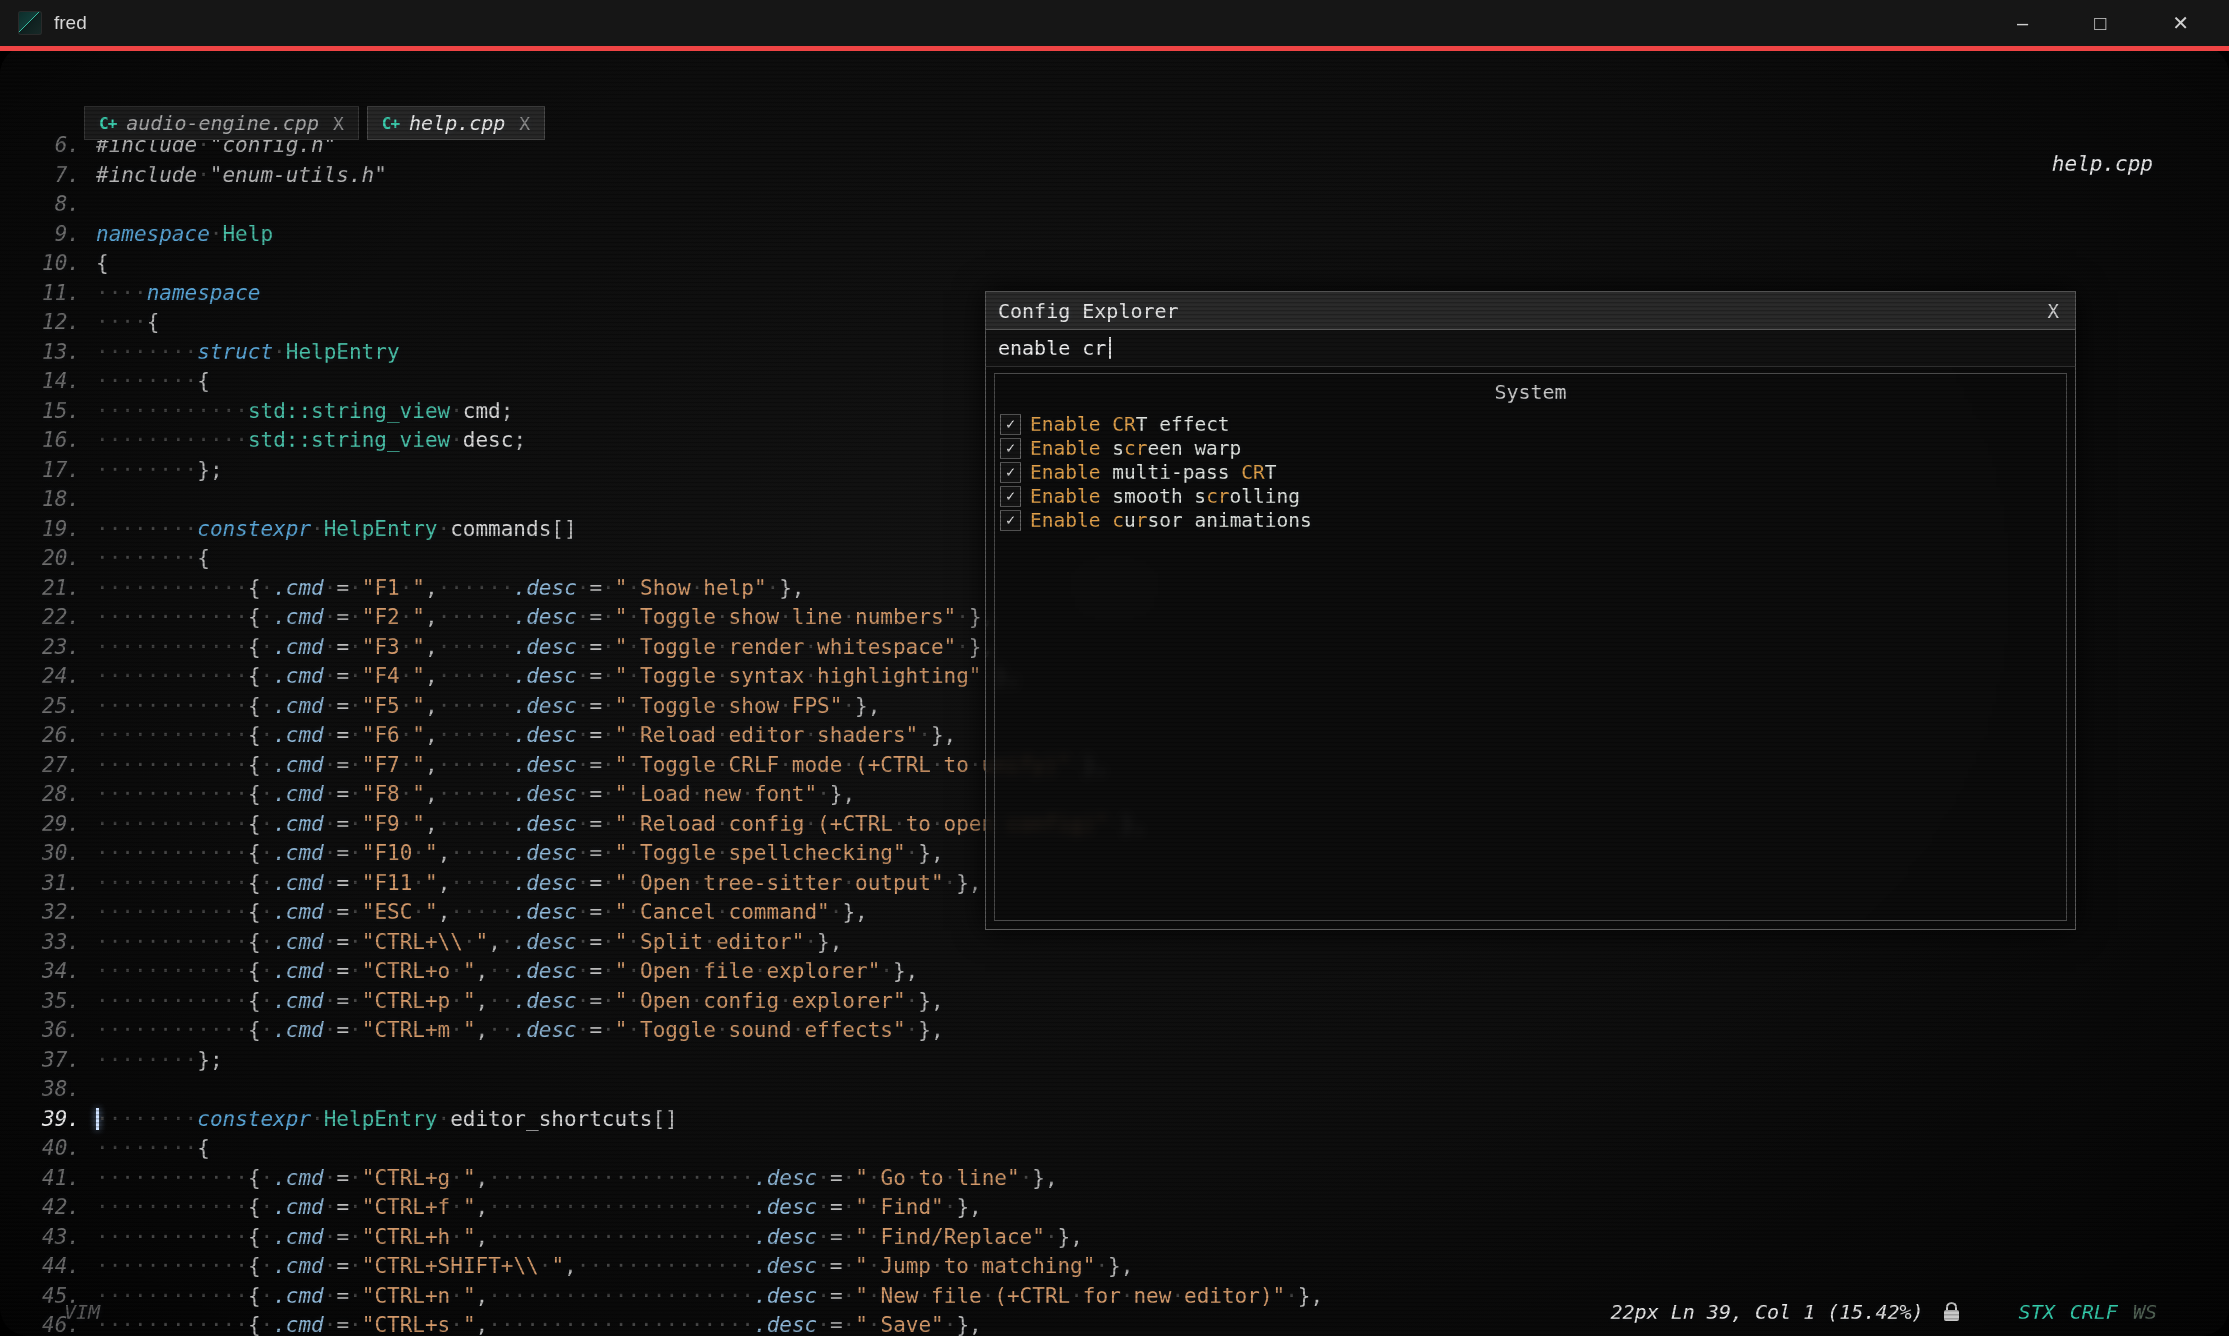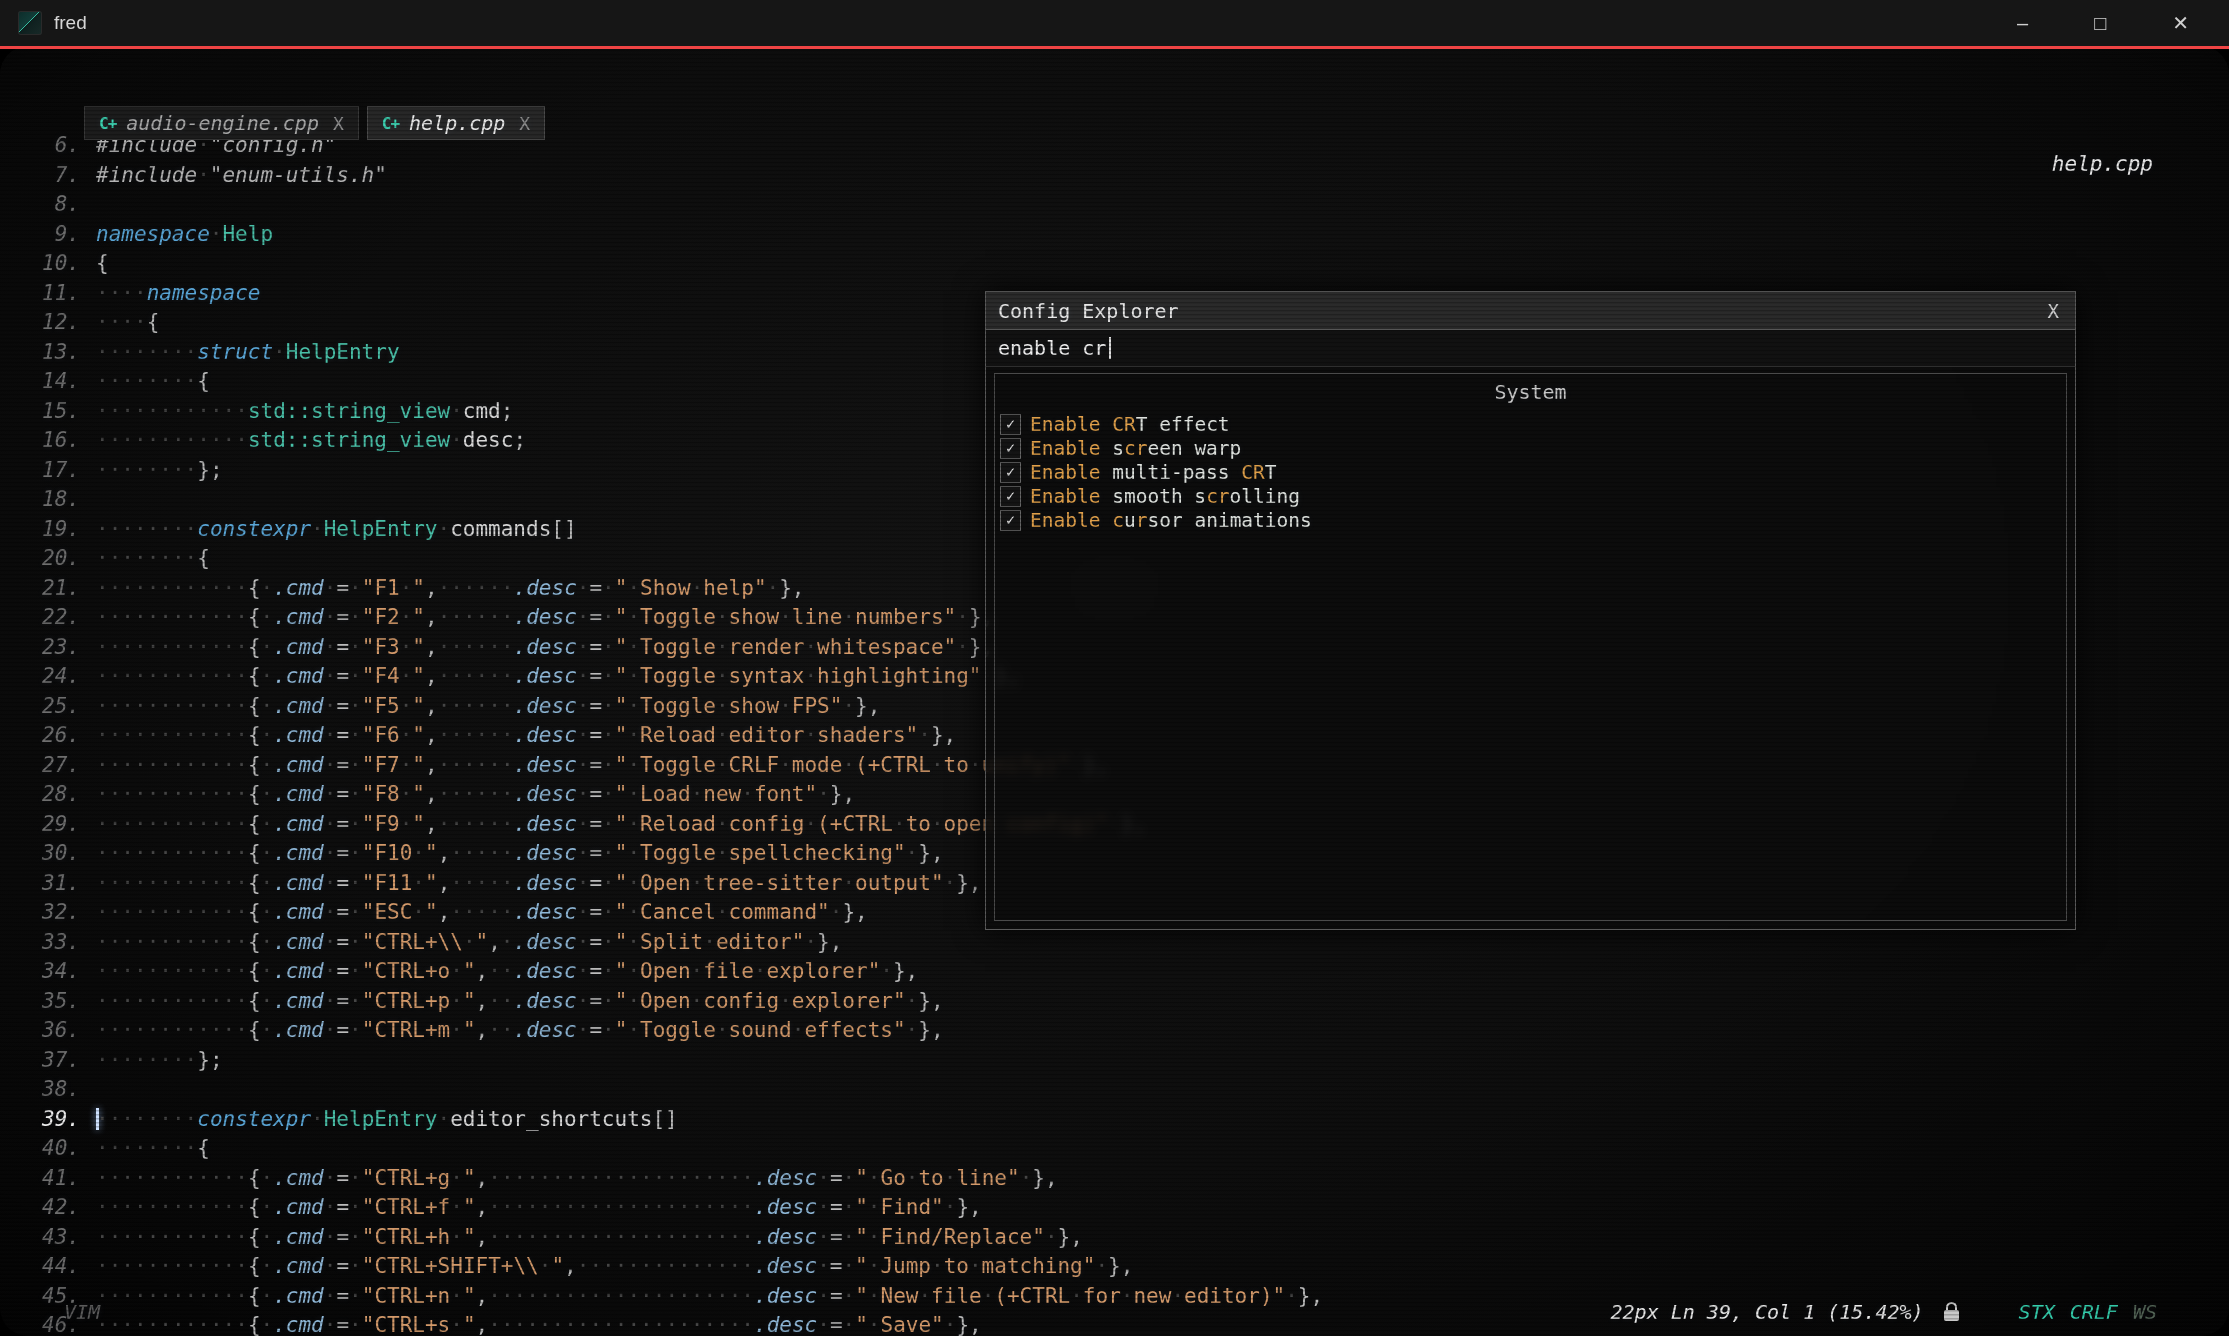--- a/index.html
+++ b/index.html
@@ -2,21 +2,21 @@
 <html><head>
 <meta charset="utf-8">
 <style>
   html,body{margin:0;padding:0;background:#000;}
   body{width:2229px;height:1336px;position:relative;overflow:hidden;
        font-family:"DejaVu Sans Mono", monospace;-webkit-font-smoothing:antialiased;}
 
   
   .titlebar{position:absolute;top:0;left:0;right:0;height:46px;background:#161616;
     display:flex;align-items:center;padding:0 18px;z-index:200;
-    font-family:"Liberation Sans", sans-serif;color:#d6d6d6;font-size:19px;border-bottom:3px solid #ef4444;}
+    font-family:"Liberation Sans", sans-serif;color:#d6d6d6;font-size:19px;border-bottom:5px solid #ef4444;}
   .app-icon{width:24px;height:24px;margin-right:12px;border-radius:3px;
     background:linear-gradient(135deg,#0d2b29 0%,#123c38 45%,#3dd6b5 46%,#0e1f1e 47%,#182a28 100%);
     box-shadow:inset 0 0 0 1px #2a2a2a;}
   .win-controls{margin-left:auto;display:flex;align-items:center;gap:66px;padding-right:22px;color:#cfcfcf;font-size:20px;}
   .win-controls span{cursor:default;}
 
   
   .crt{position:absolute;top:46px;left:0;right:0;bottom:0;border-radius:28px;overflow:hidden;
     background:radial-gradient(ellipse at 50% 42%, #131313 0%, #0d0d0d 55%, #040404 100%);
     text-shadow:0 0 6px rgba(170,200,255,0.10);}

